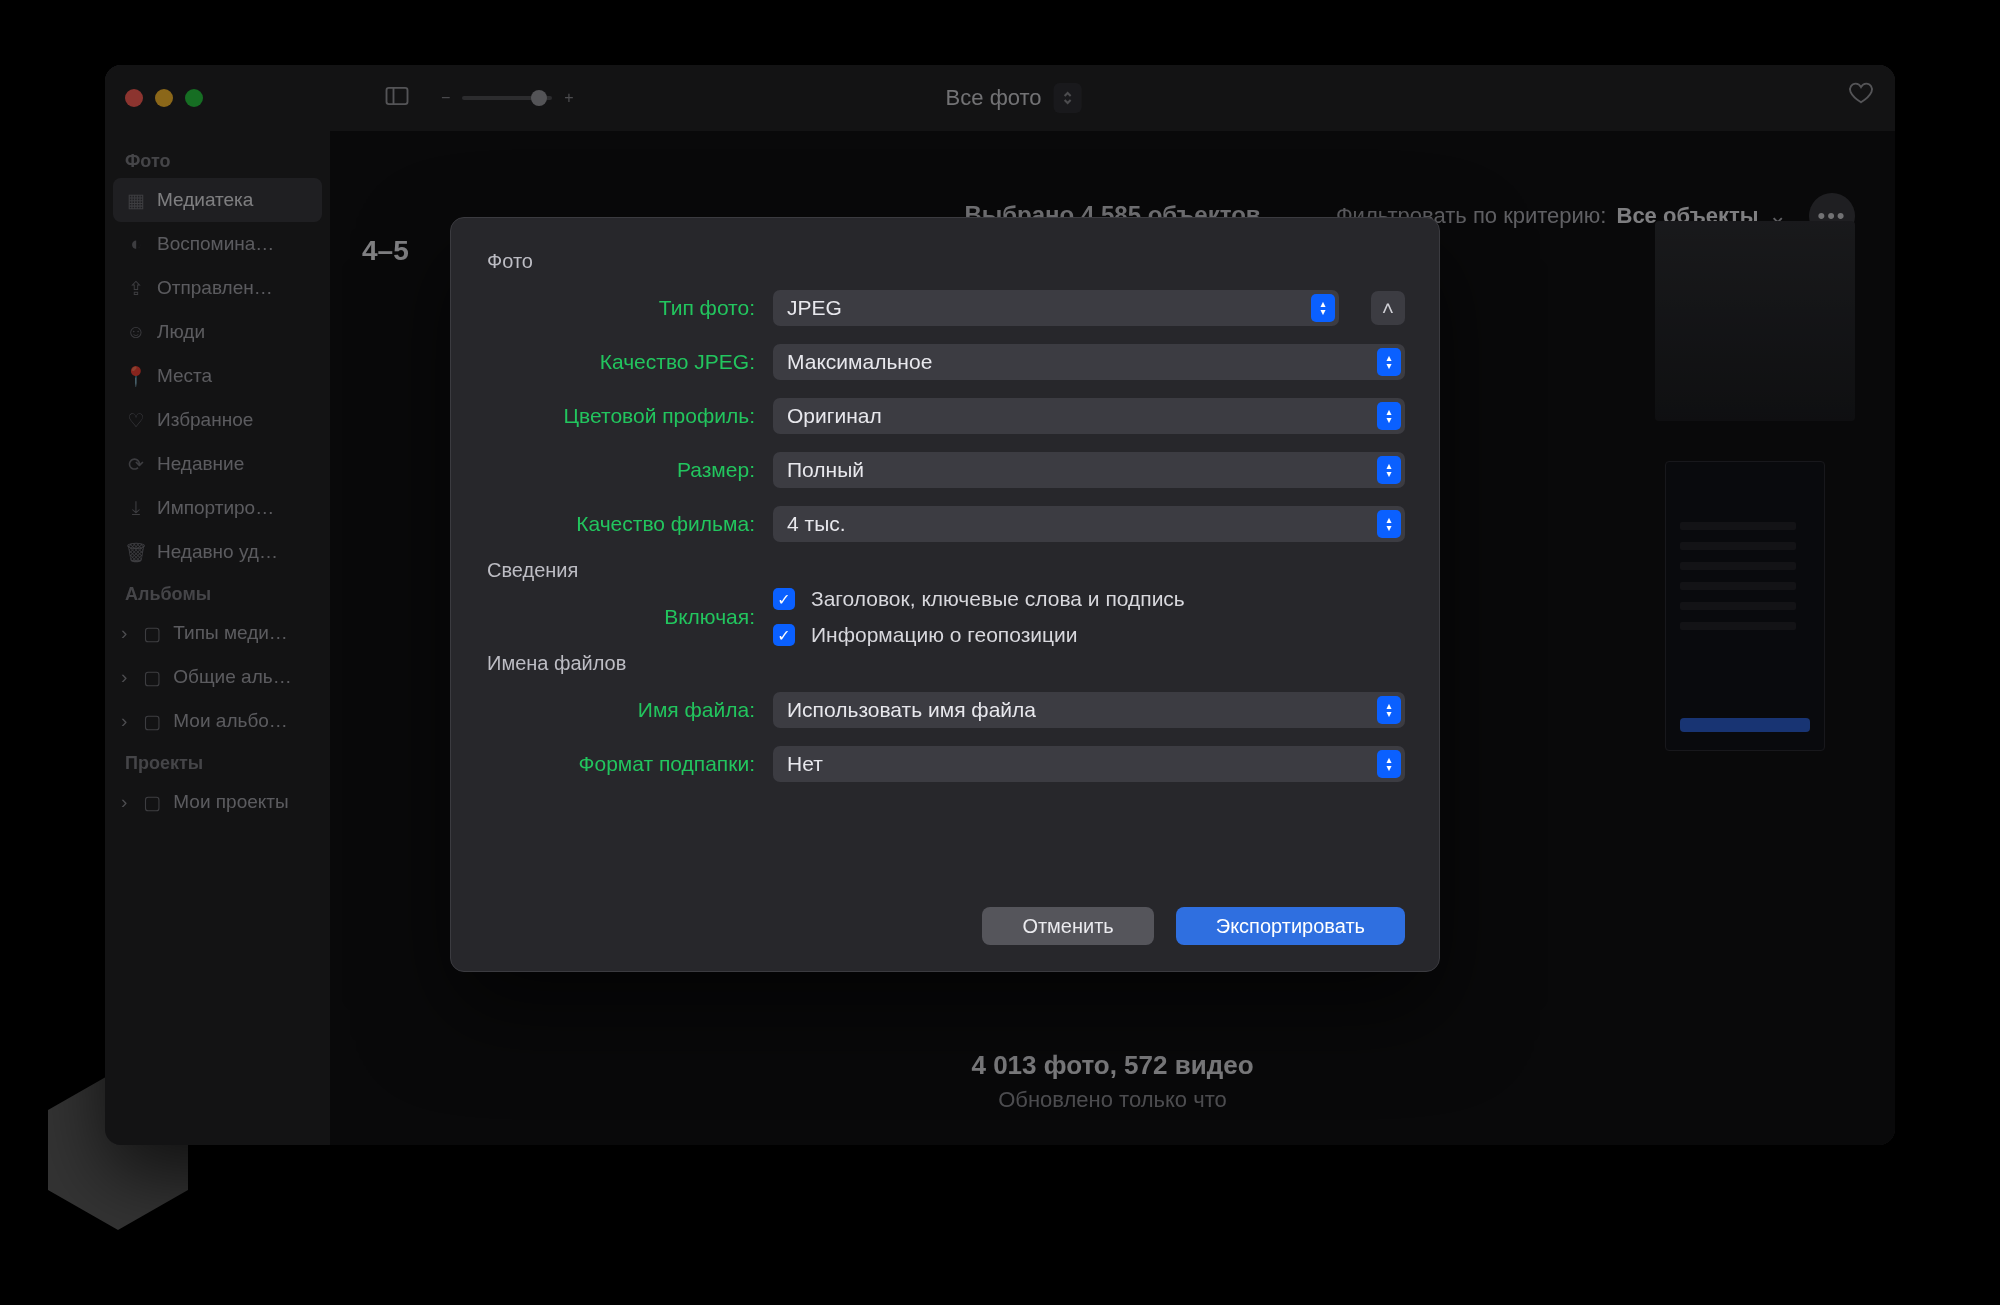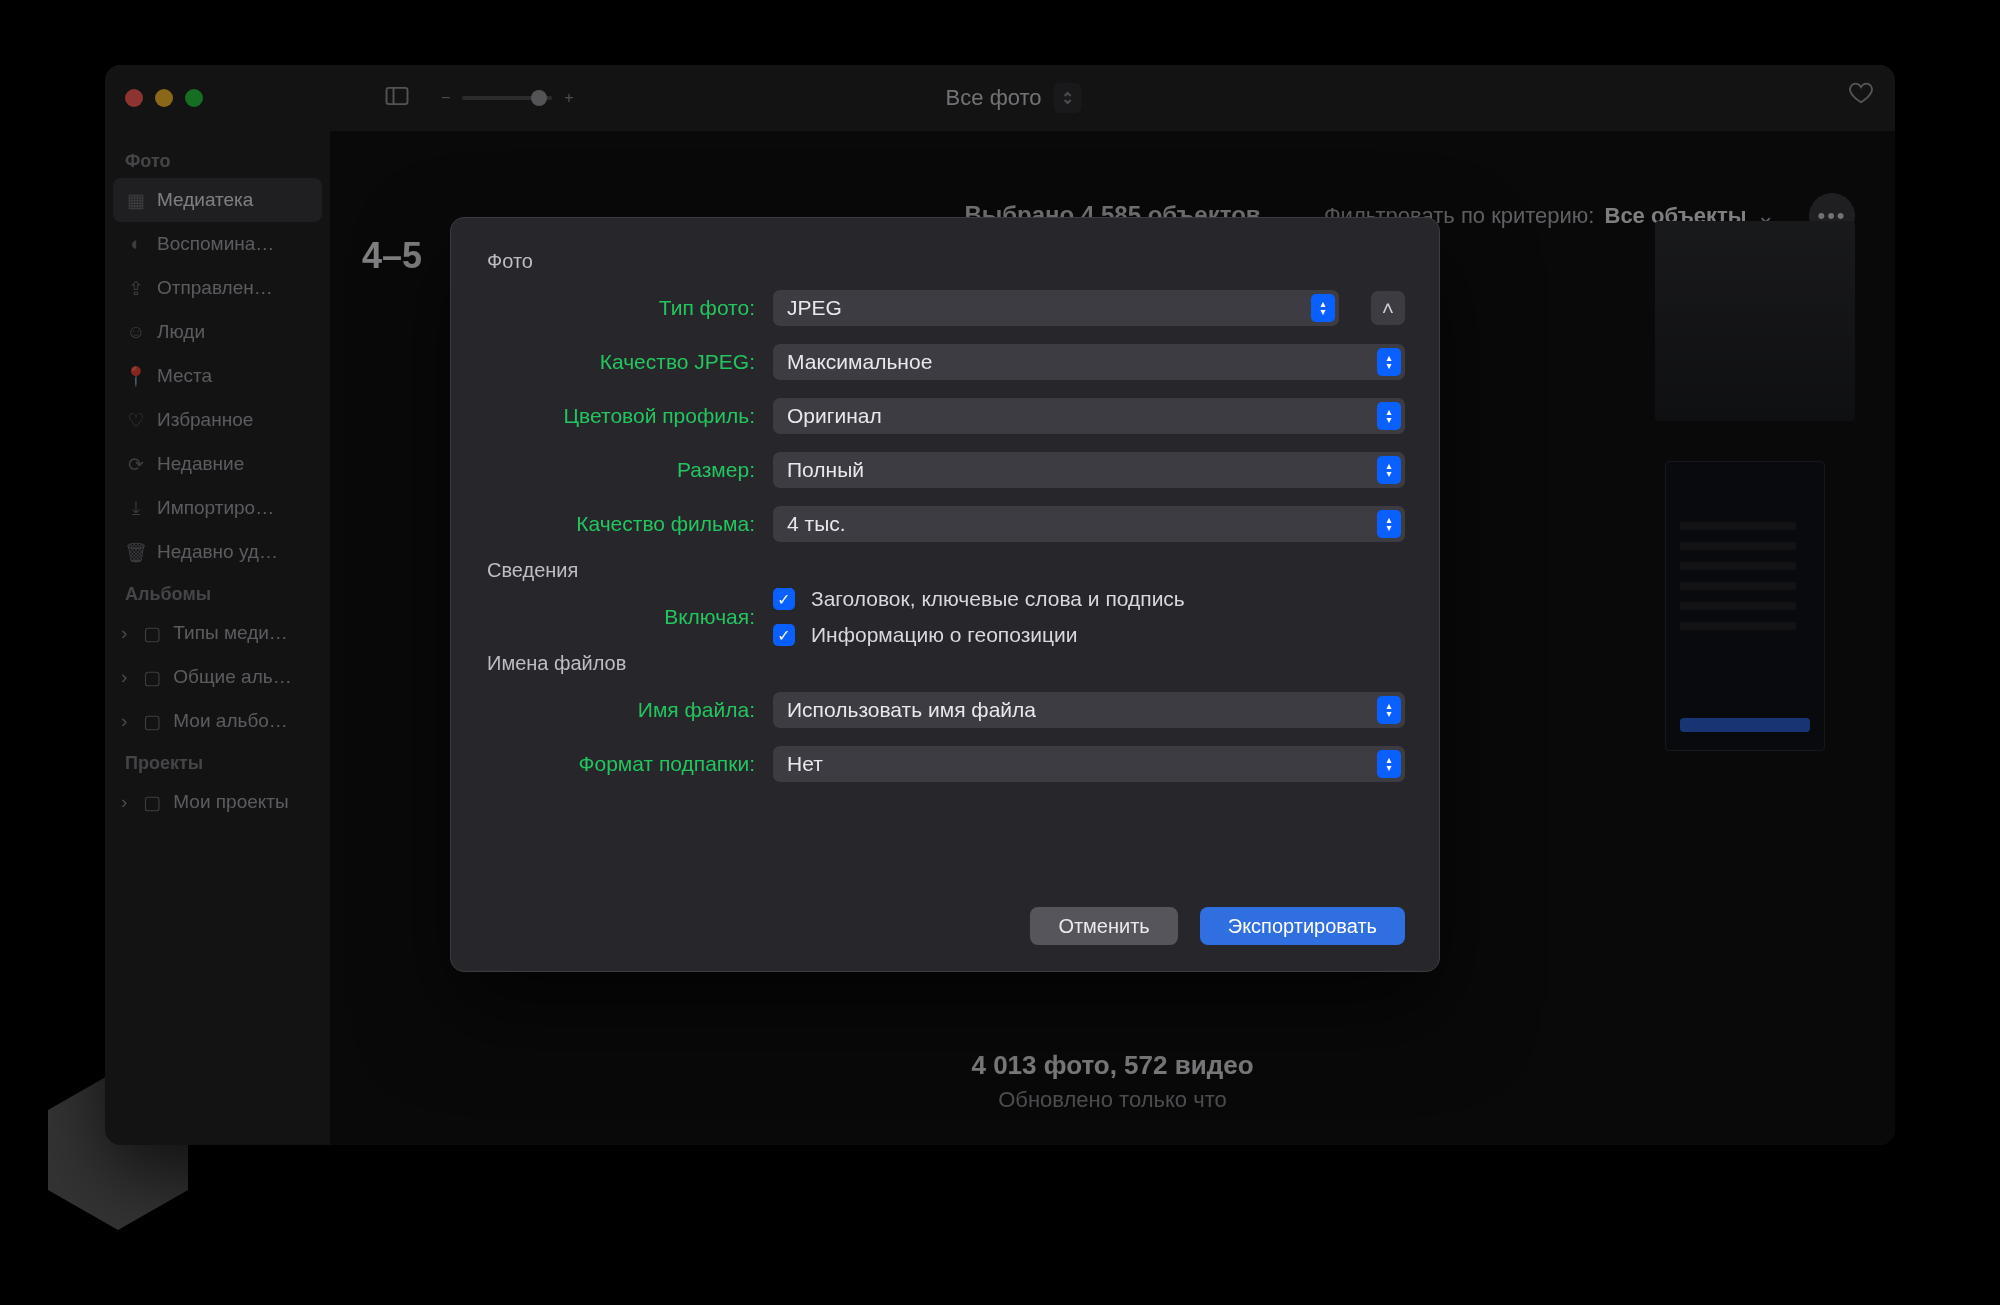--- a/index.html
+++ b/index.html
@@ -42,23 +42,23 @@
 
 .sidebar { position: absolute; left: 0; top: 66px; bottom: 0; width: 225px; background: #232326; padding: 10px 8px; overflow: hidden; }
 .sb-section { color: #7e7e84; font-size: 18px; font-weight: 600; padding: 10px 12px 6px; }
 .sb-item { display: flex; align-items: center; gap: 10px; height: 44px; padding: 0 12px; border-radius: 8px; color: #a7a7ad; font-size: 19px; white-space: nowrap; overflow: hidden; text-overflow: ellipsis; }
 .sb-item.selected { background: #3a3a3f; color: #e6e6ea; }
 .sb-item .si { width: 22px; display: inline-flex; justify-content: center; color: #6f6f75; }
 .sb-item .disclosure { color: #8b8b90; margin-right: 4px; margin-left: -4px; }
 
 
 .content { position: absolute; left: 225px; top: 66px; right: 0; bottom: 0; background: #111113; }
-.header-row { position: absolute; left: 32px; top: 104px; color: #e9e9ee; font-size: 36px; font-weight: 700; }
+.header-row { position: absolute; left: 32px; top: 104px; color: #e9e9ee; font-size: 28px; font-weight: 700; }
 .selection-text { position: absolute; left: 50%; top: 70px; transform: translateX(-50%); color: #d9d9de; font-size: 24px; font-weight: 600; }
-.filter-row { position: absolute; right: 120px; top: 72px; display: flex; align-items: center; gap: 10px; color: #b0b0b6; font-size: 22px; }
+.filter-row { position: absolute; right: 108px; top: 72px; display: flex; align-items: center; gap: 10px; color: #b0b0b6; font-size: 22px; }
 .filter-row strong { color: #e6e6ea; font-weight: 700; }
 .more-btn { position: absolute; right: 40px; top: 62px; width: 46px; height: 46px; border-radius: 23px; background: #3a3a3f; color: #d0d0d4; display: flex; align-items: center; justify-content: center; font-size: 22px; letter-spacing: 2px; }
 
 
 .thumb { position: absolute; background: #2a2a2f; border-radius: 4px; }
 .thumb.a { right: 40px; top: 90px; width: 200px; height: 200px; background: linear-gradient(#2e2f33,#1c1d20); }
 .thumb.b { right: 70px; top: 330px; width: 160px; height: 290px; background: #121318; border: 1px solid #2c2c33; }
 .thumb.b .bar { position: absolute; left: 14px; right: 14px; bottom: 18px; height: 14px; border-radius: 4px; background: #2c5fd1; }
 .thumb.b .line { position: absolute; left: 14px; right: 28px; height: 8px; border-radius: 2px; background: #232329; }
 
@@ -84,21 +84,21 @@
 }
 .select .stepper {
   position: absolute; right: 4px; top: 4px; bottom: 4px; width: 24px;
   background: #0a60ff; border-radius: 5px; display: flex; flex-direction: column;
   align-items: center; justify-content: center; color: #fff; font-size: 10px; line-height: 8px;
 }
 .collapse-btn { width: 34px; height: 34px; margin-left: 14px; background: #3c3c42; border-radius: 7px; display: flex; align-items: center; justify-content: center; color: #cfcfd5; }
 .checkbox { width: 22px; height: 22px; background: #0a60ff; border-radius: 5px; display: inline-flex; align-items: center; justify-content: center; color: #fff; font-size: 16px; margin-right: 6px; }
 .chk-row { display: flex; align-items: center; gap: 10px; height: 36px; }
 .dlg-buttons { position: absolute; right: 34px; bottom: 26px; display: flex; gap: 22px; }
-.btn { height: 38px; padding: 0 28px; border: none; border-radius: 8px; font-size: 20px; display: flex; align-items: center; justify-content: center; }
+.btn { height: 38px; padding: 0 40px; border: none; border-radius: 8px; font-size: 20px; display: flex; align-items: center; justify-content: center; }
 .btn-default { background: #55555b; color: #eaeaee; }
 .btn-primary { background: #2f6fe0; color: #fff; }
 </style>
 </head>
 <body>
 
 <div class="wallpaper"></div>
 <div class="hexagon"></div>
 
 <div class="window">

